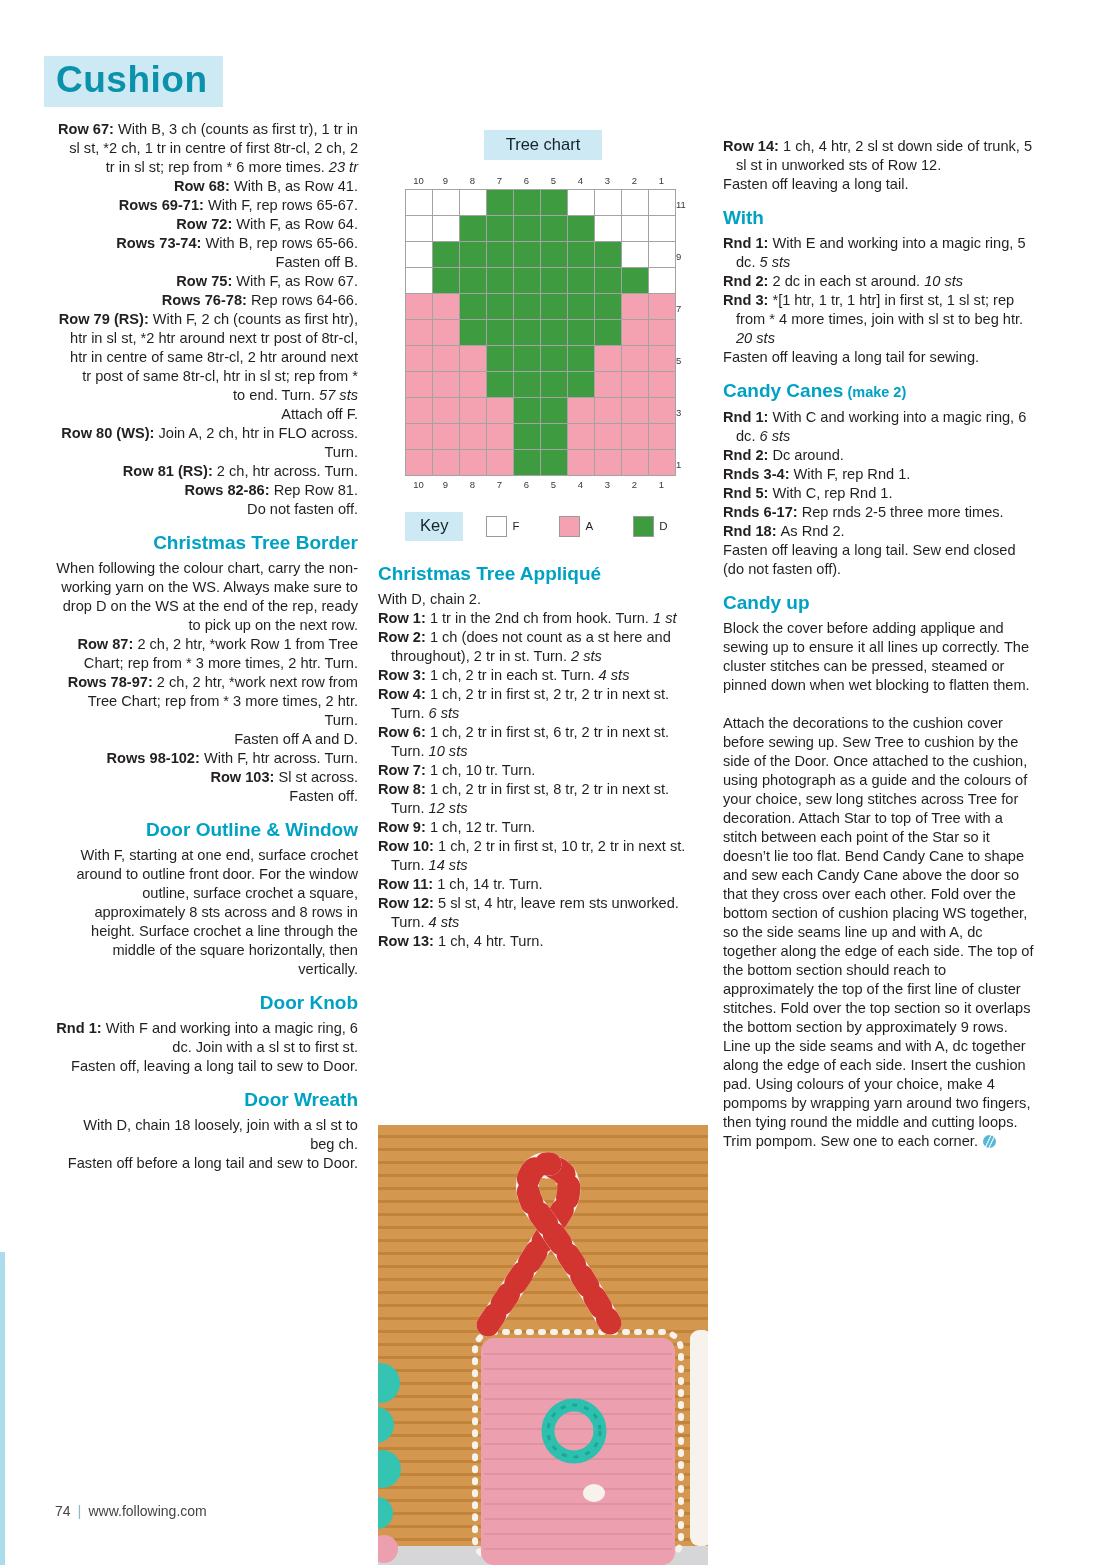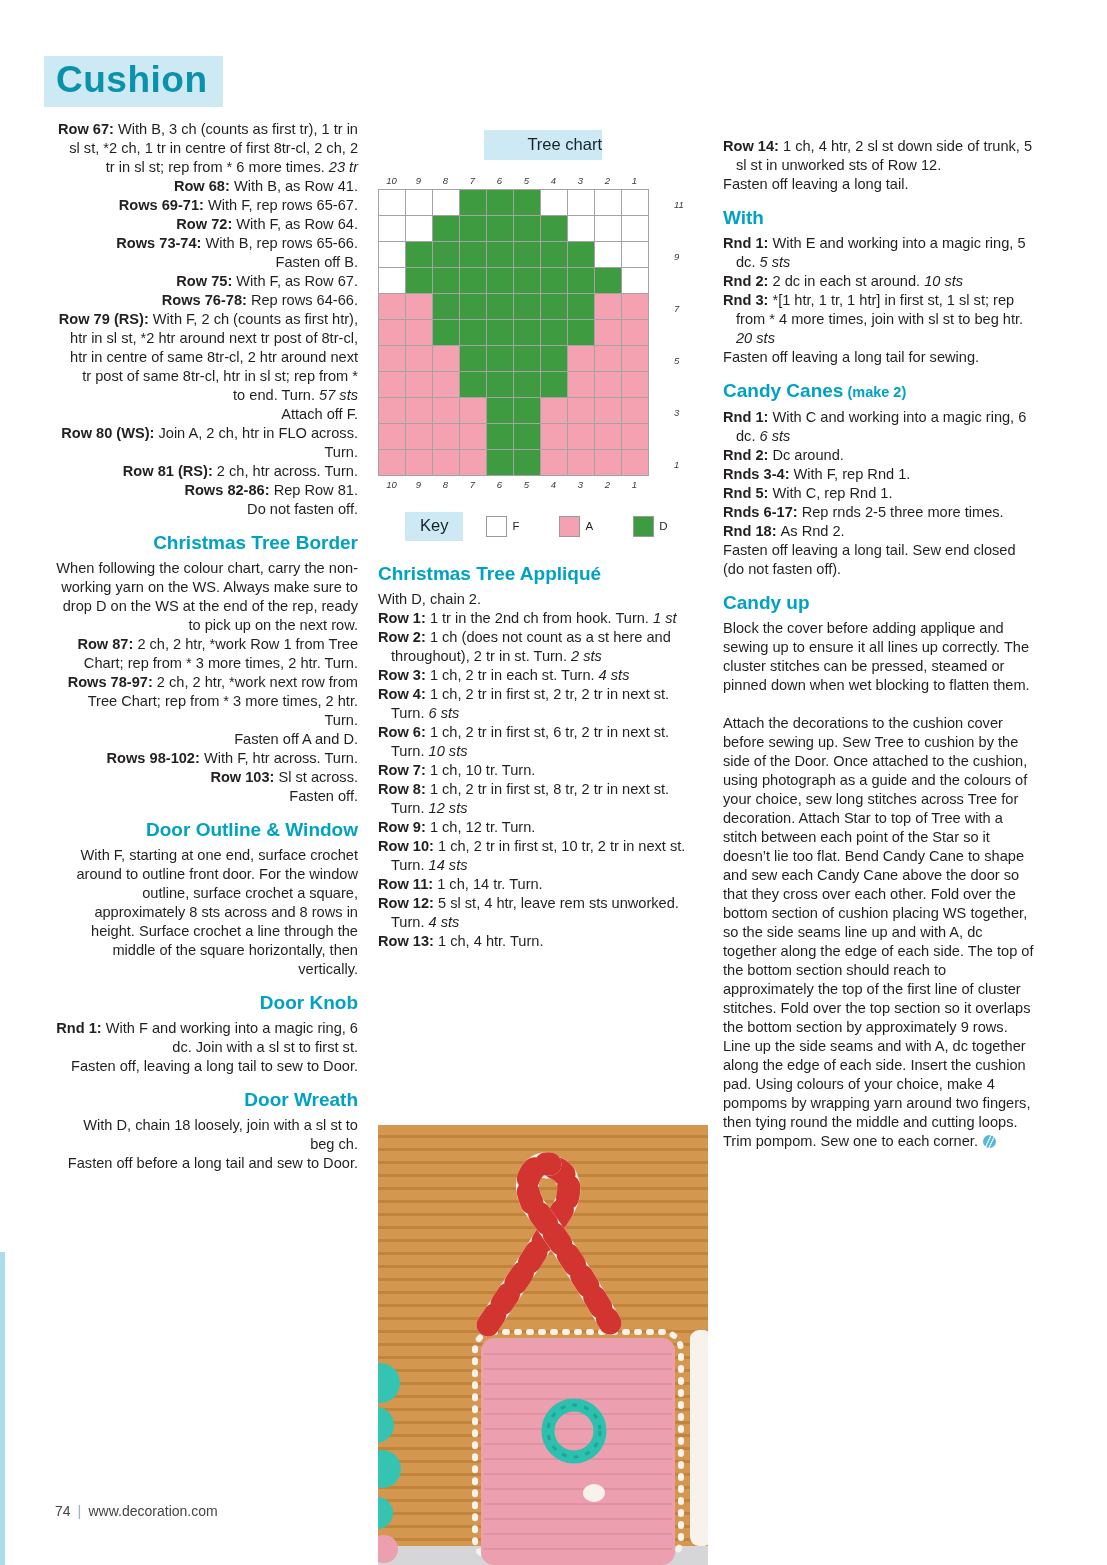--- a/index.html
+++ b/index.html
@@ -22,29 +22,29 @@
   .seg-i{font-style:italic;}
   .heading{color:var(--accent-heading,#00a2c4);font-weight:700;font-size:19px;line-height:22px;margin:13px 0 5px;}
   .heading .hsuffix{font-size:14.5px;}
   .vspace{height:19px;}
   .yarn-ball{
     display:inline-block;width:13px;height:13px;border-radius:50%;margin-left:5px;vertical-align:-2px;
     background-color:#58b7d6;
     background-image:linear-gradient(115deg,transparent 38%,rgba(255,255,255,.75) 40%,rgba(255,255,255,.75) 46%,transparent 48%,transparent 58%,rgba(255,255,255,.75) 60%,rgba(255,255,255,.75) 66%,transparent 68%);
   }
   
-  .chart-title{width:118px;margin:8px auto 15px;background:var(--highlight-bg,#cde9f4);text-align:right;font-size:16.5px;line-height:1;padding:6px 0 7px;color:#15232b;}
-  .chart-wrap{position:relative;width:272px;font-style:italic;}
+  .chart-title{width:118px;margin:8px auto 15px;background:var(--highlight-bg,#cde9f4);text-align:center;font-size:16.5px;line-height:1;padding:6px 0 7px;color:#15232b;}
+  .chart-wrap{position:relative;margin-left:27px;width:272px;}
   .colnums{display:grid;grid-template-columns:repeat(10,27px);}
   .colnums.top{margin-bottom:3px;}
   .colnums.bottom{margin-top:3px;}
   .cnum{text-align:center;font-size:9.5px;color:#38383a;line-height:11px;}
   .grid{display:inline-grid;grid-template-columns:repeat(10,27px);grid-auto-rows:26px;border-top:1px solid #a3a3a3;border-left:1px solid #a3a3a3;}
   .cell{border-right:1px solid #a3a3a3;border-bottom:1px solid #a3a3a3;box-sizing:border-box;}
-  .rlabels{position:absolute;left:296px;top:17px;width:16px;height:286px;}
+  .rlabels{position:absolute;left:271px;top:17px;width:16px;height:286px;}
   .rnum{position:absolute;left:0;font-size:9.5px;color:#38383a;}
   .key-row{display:flex;align-items:center;margin:22px 0 0 27px;width:276px;}
   .key-box{background:var(--highlight-bg,#cde9f4);font-size:16.5px;padding:4px 15px 6px;color:#15232b;}
   .legend{display:flex;gap:40px;margin-left:23px;}
   .legend-item{display:flex;align-items:center;gap:5px;}
   .swatch{width:21px;height:21px;border:1px solid #9a9a9a;box-sizing:border-box;}
   .swlabel{font-size:11.5px;}
   .blocks{width:313px;margin-top:22px;}
   
   .photo{
@@ -332,14 +332,14 @@
       <circle cx="4" cy="344" r="19"></circle>
       <circle cx="-1" cy="388" r="16"></circle>
     </g>
     <circle cx="6" cy="424" r="14" fill="#ec9fae"></circle>
   </svg>
 </div>
 
 <div class="edge-strip"></div>
 
 <div class="footer">
-  <span>74</span><span class="sep">|</span><span>www.decoration.com</span>
+  <span>74</span><span class="sep">|</span><span>www.following.com</span>
 </div>
 
 </body></html>

